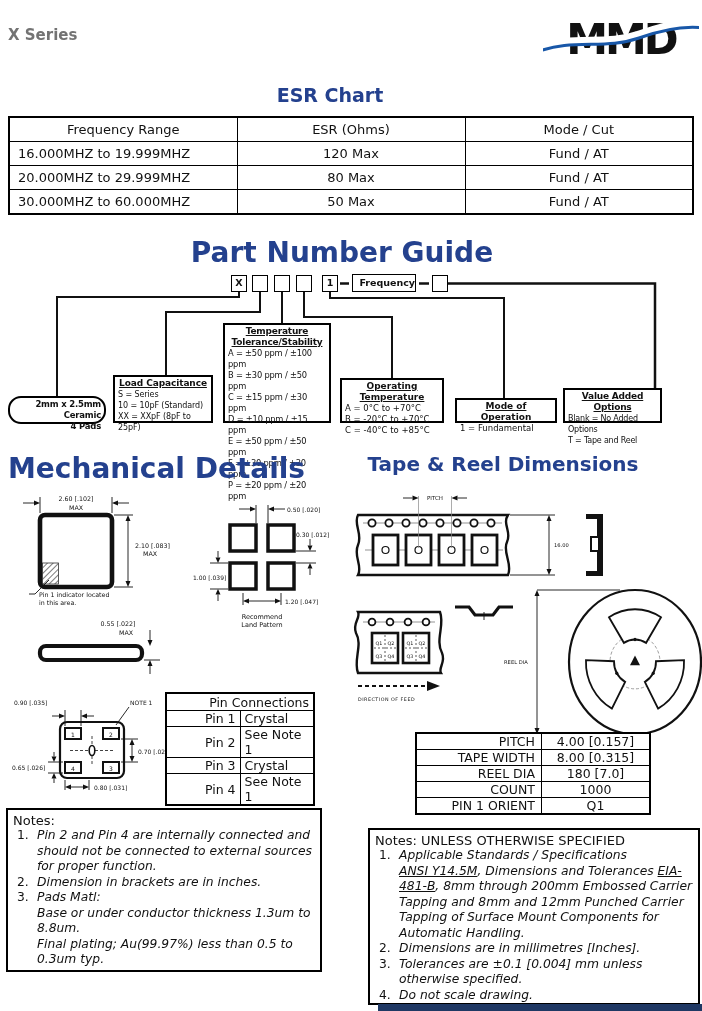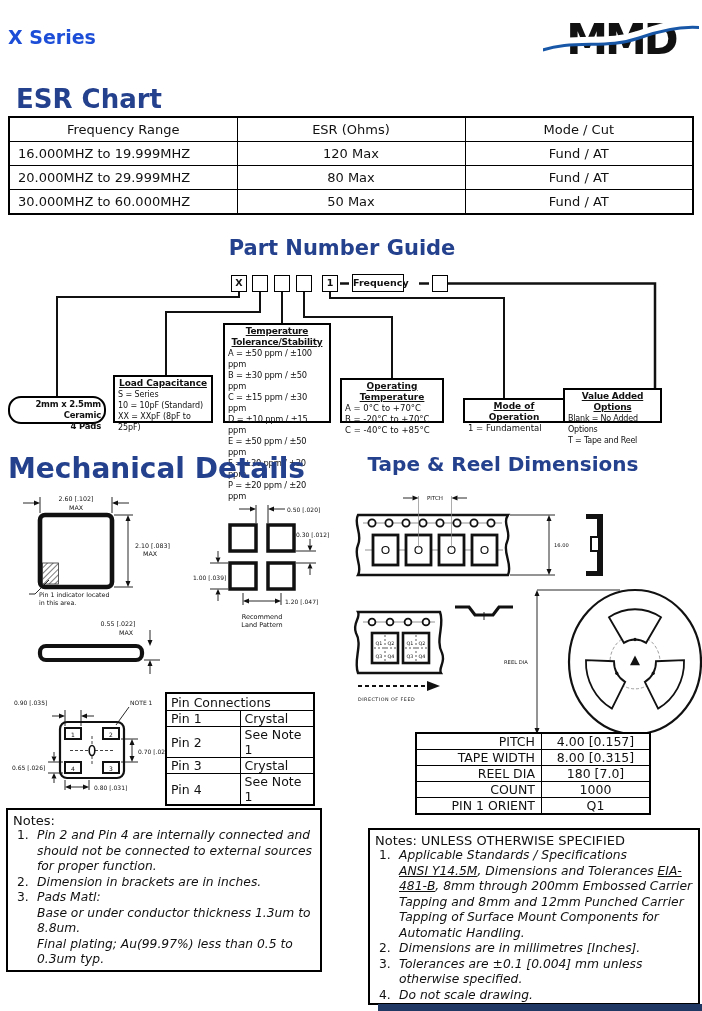--- a/index.html
+++ b/index.html
@@ -1,48 +1,48 @@
 <!DOCTYPE html>
 <html><head>
 <meta charset="utf-8">
 <style>
   html,body{margin:0;padding:0;background:#fff;}
   #page{position:relative;width:702px;height:1011px;background:#fff;overflow:hidden;
         font-family:"DejaVu Sans","Liberation Sans",sans-serif;color:#111;}
   .abs{position:absolute;}
   .navy{color:#24418E;font-weight:bold;}
   
-  #title{left:8px;top:26px;font-size:19px;font-weight:bold;color:#1d4ed8;}
-  #esr-heading{left:16px;top:84px;width:660px;text-align:left;font-size:26px;}
-  #png-heading{left:0;top:236px;width:684px;text-align:center;font-size:21px;}
+  #title{left:8px;top:26px;font-size:15px;font-weight:bold;color:#737373;}
+  #esr-heading{left:0;top:84px;width:660px;text-align:center;font-size:19px;}
+  #png-heading{left:0;top:236px;width:684px;text-align:center;font-size:28px;}
   #mech-heading{left:8px;top:452px;font-size:28px;}
   #tr-heading{left:358px;top:452px;width:290px;text-align:center;font-size:20px;}
   
   table{border-collapse:collapse;background:#fff;}
   .dtable{border:2.5px solid #000;}
   .dtable th,.dtable td{border:1.8px solid #000;font-weight:normal;padding:0 4px;}
   #esr-table{left:8px;top:116px;width:686px;table-layout:fixed;font-size:13px;}
   #esr-table th{height:23px;text-align:center;}
   #esr-table td{height:23px;}
   #esr-table td.c0{text-align:left;padding-left:8px;}
   #esr-table td.c1,#esr-table td.c2{text-align:center;}
   #pc-table{left:165px;top:692px;width:150px;table-layout:fixed;font-size:12.5px;}
-  #pc-table th{height:16px;text-align:left;}
+  #pc-table th{height:16px;text-align:right;}
   #pc-table td{height:14px;}
-  #pc-table td.pin{text-align:left;width:56px;}
+  #pc-table td.pin{text-align:right;width:56px;}
   #pc-table td.val{text-align:left;margin-top:20px;}
   #specs-table{left:415px;top:732px;width:236px;table-layout:fixed;font-size:12.5px;}
   #specs-table td{height:15px;}
   #specs-table td.lbl{text-align:right;width:114px;padding-right:6px;}
   #specs-table td.val{text-align:center;}
   
   #png-diagram{left:0;top:268px;width:702px;height:178px;}
   .code-box{position:absolute;top:7px;width:16px;height:17px;border:1.8px solid #000;
             box-sizing:border-box;font-size:9.5px;font-weight:bold;text-align:center;line-height:14px;background:#fff;}
-  #freq-box{position:absolute;left:352px;top:6px;width:52px;height:18px;border:1.8px solid #000;
+  #freq-box{position:absolute;left:352px;top:6px;width:64px;height:18px;border:1.8px solid #000;
             box-sizing:border-box;font-size:9.5px;font-weight:bold;text-align:right;line-height:15px;background:#fff;}
   .png-box{position:absolute;border:2px solid #000;box-sizing:border-box;background:#fff;padding:1px 3px;}
   .png-box .bt{font-weight:bold;text-decoration:underline;text-align:center;font-size:9px;line-height:11px;}
   .png-box .it{line-height:11px;}
   
   .notes-box{border:2px solid #000;background:#fff;box-sizing:border-box;padding:3px 5px;}
   .notes-title{font-size:13px;}
   .note-item{display:flex;font-size:12.3px;line-height:15.5px;}
   .note-item .num{width:20px;flex:none;text-align:left;padding-left:4px;}
   .note-item .txt{flex:1;font-style:italic;}
@@ -132,21 +132,21 @@
       <div class="it">P = ±20 ppm / ±20 ppm</div>
     </div>
 
     <div class="png-box" style="left:340px;top:110px;width:104px;height:45px;font-size:8.5px;">
       <div class="bt">Operating Temperature</div>
       <div class="it">A = 0°C to +70°C</div>
       <div class="it">B = -20°C to +70°C</div>
       <div class="it">C = -40°C to +85°C</div>
     </div>
 
-    <div class="png-box" style="left:455px;top:130px;width:102px;height:25px;font-size:8.5px;margin-left:8px;">
+    <div class="png-box" style="left:455px;top:130px;width:102px;height:25px;font-size:8.5px;">
       <div class="bt">Mode of Operation</div>
       <div class="it">1 = Fundamental</div>
     </div>
 
     <div class="png-box" style="left:563px;top:120px;width:99px;height:35px;font-size:8px;letter-spacing:-0.2px;">
       <div class="bt">Value Added Options</div>
       <div class="it">Blank = No Added Options</div>
       <div class="it">T = Tape and Reel</div>
     </div>
   </div>

